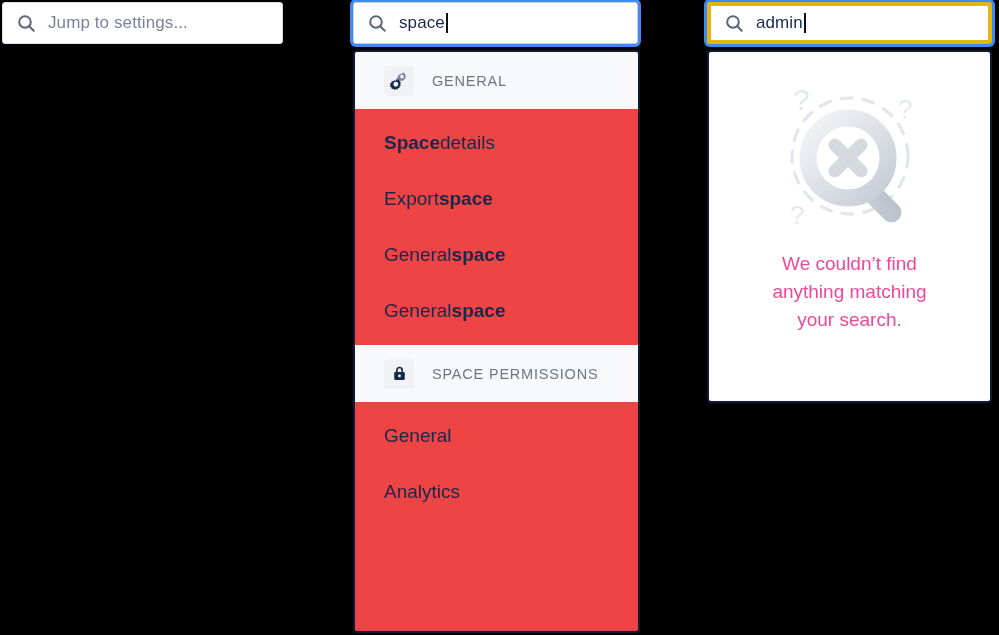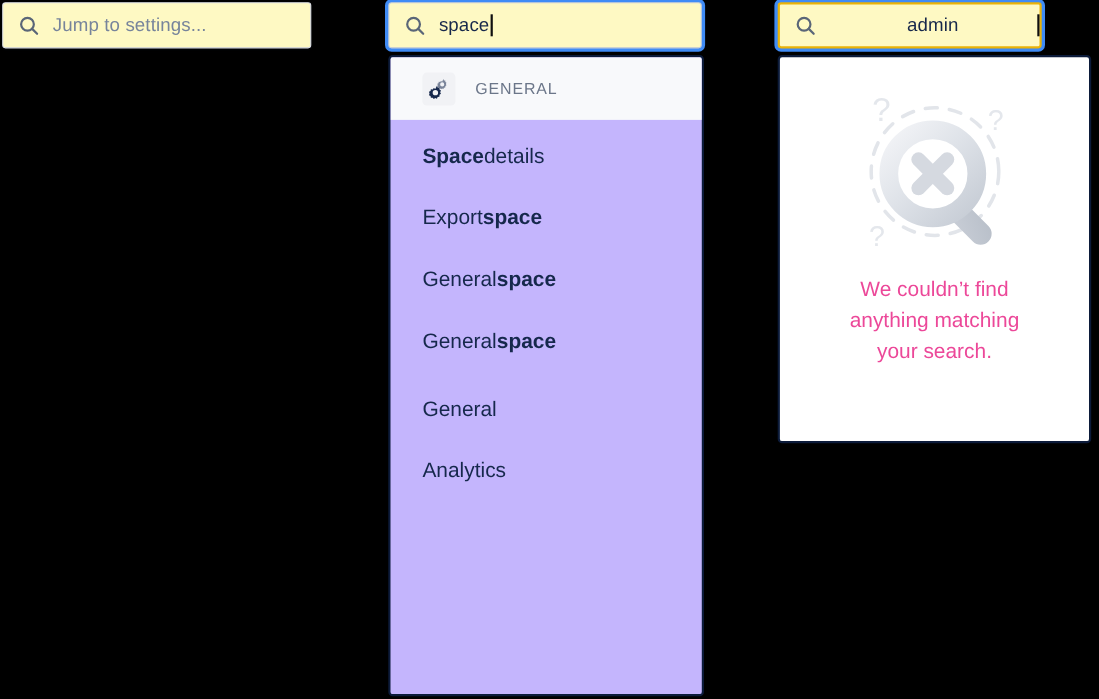--- a/index.html
+++ b/index.html
@@ -13,21 +13,21 @@
     position: relative;
     overflow: hidden;
     font-family: "Liberation Sans", sans-serif;
     -webkit-font-smoothing: antialiased;
   }
 
   
   .search-field {
     position: absolute;
     box-sizing: border-box;
-    background: #fef9c3;
+    background: #ffffff;
     display: flex;
     align-items: center;
     border-radius: 3px;
   }
   .search-field .mag {
     flex: 0 0 auto;
     margin-left: 14px;
     margin-right: 12px;
     display: block;
   }
@@ -53,35 +53,34 @@
     border: 1px solid #dcdfe5;
     box-shadow: 0 1px 2px rgba(16,24,40,.16), 0 2px 5px rgba(16,24,40,.10);
   }
   
   #field-space {
     left: 353px; top: 2px; width: 285px; height: 42px;
     border: 1px solid #c9cfd8;
     box-shadow: 0 0 0 3px #3f8bf5;
   }
   #field-admin {
-    left: 707px; top: 2px; width: 240px; height: 42px;
-    border: 2px solid #eab308;
+    left: 707px; top: 2px; width: 285px; height: 42px;
+    border: 4px solid #eab308;
     box-shadow: 0 0 0 3px #3f8bf5;
-    justify-content: space-between;
   }
 
   
   #results-panel {
     position: absolute;
     left: 353px;
     top: 50px;
     width: 287px;
     height: 583px;
     box-sizing: border-box;
-    background: #c4b5fd;
+    background: #ef4444;
     border: 2px solid #0c1b3a;
     border-radius: 4px;
     overflow: hidden;
   }
   .section-header {
     height: 57px;
     background: #f8f9fb;
     display: flex;
     align-items: center;
     padding-left: 29px;
@@ -207,20 +206,30 @@
         <b>space</b>
         <span></span>
     </div>
     <div class="result-item">
       <span>General </span>
         <b>space</b>
         <span></span>
     </div>
   </div>
 
+  <div class="section-header gap-before">
+    <span class="section-icon-box">
+      <svg width="19" height="19" viewBox="0 0 24 24">
+        <path d="M8.6 10.2V7.8a3.4 3.4 0 016.8 0v2.4" fill="none" stroke="#16284c" stroke-width="2.1"></path>
+        <rect x="5.3" y="10.0" width="13.4" height="10.2" rx="1.7" fill="#16284c"></rect>
+        <circle cx="12" cy="15.1" r="1.75" fill="#ffffff"></circle>
+      </svg>
+    </span>
+    <span class="section-title">SPACE PERMISSIONS</span>
+  </div>
 
   <div class="result-list">
     <div class="result-item">
       <span>General</span>
     </div>
     <div class="result-item">
       <span>Analytics</span>
     </div>
   </div>
 

